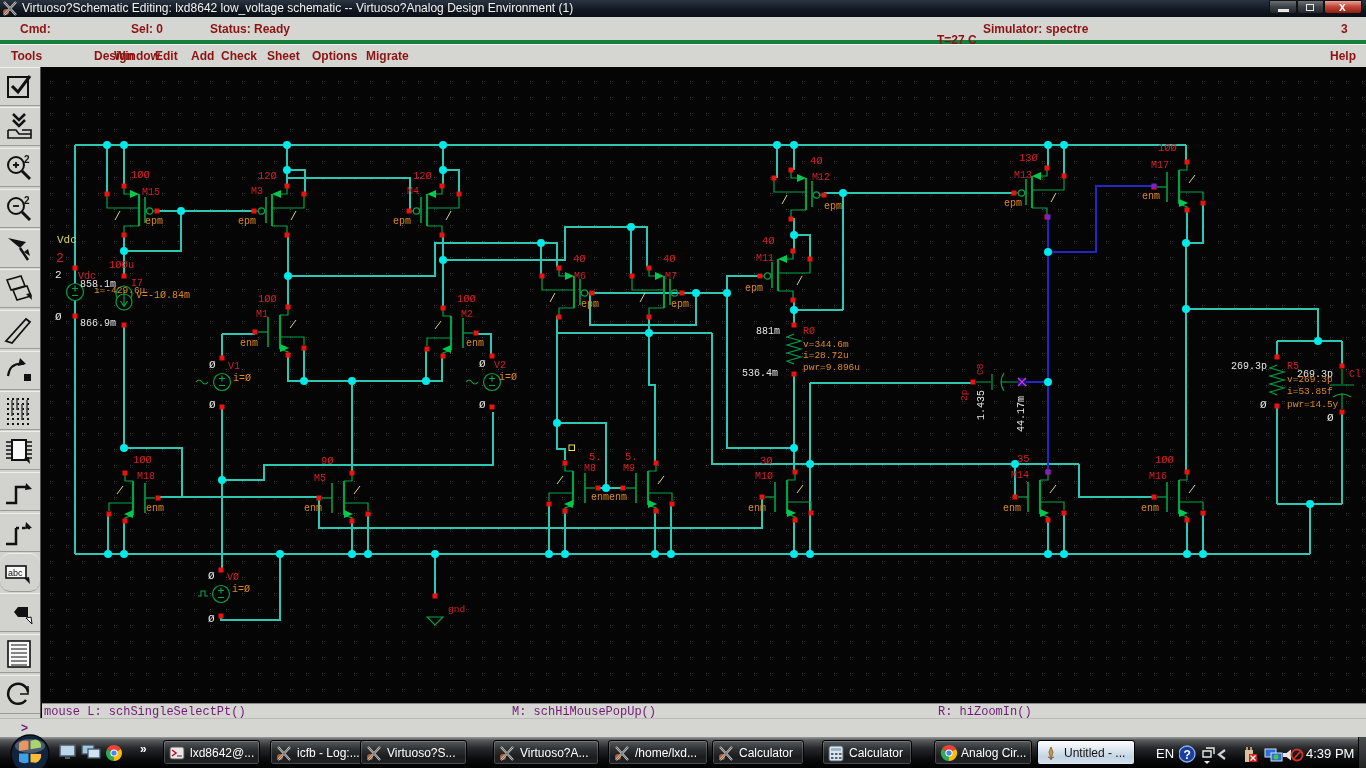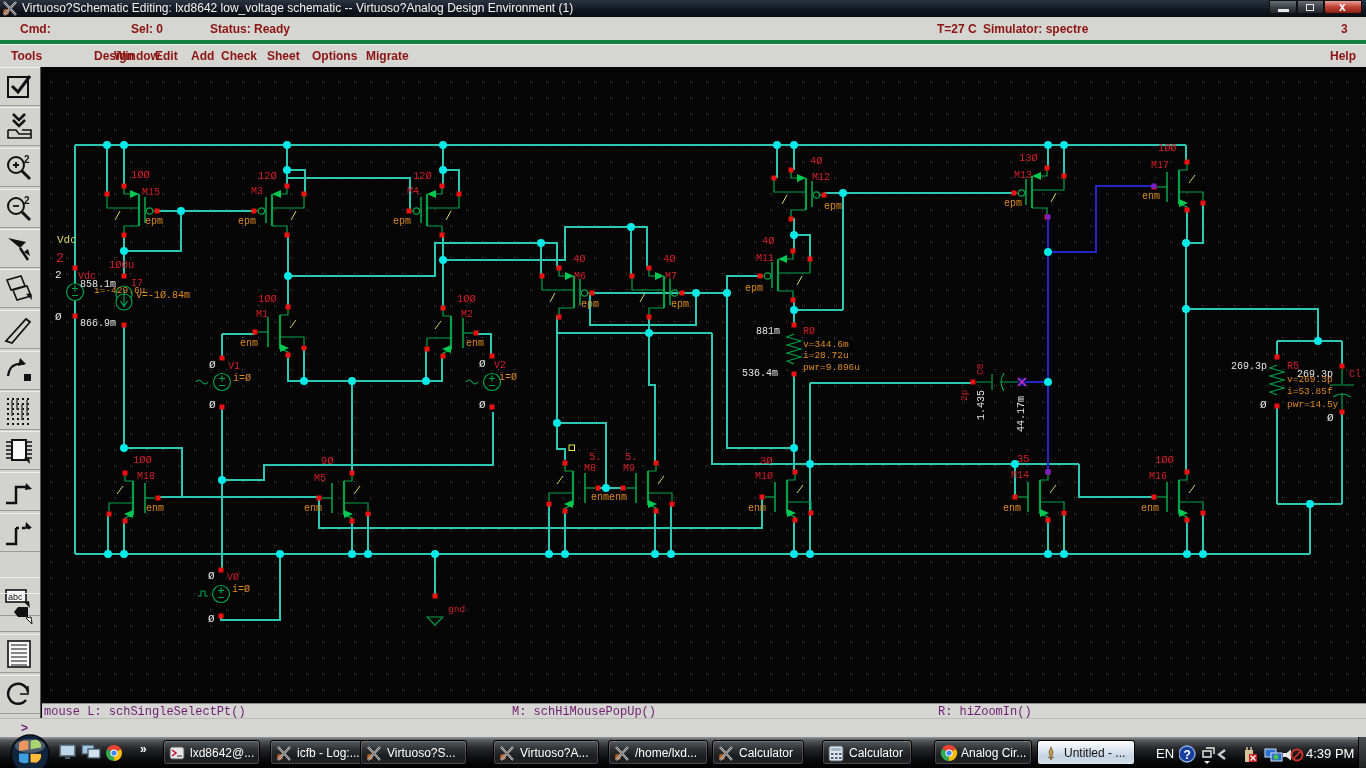--- a/index.html
+++ b/index.html
@@ -41,21 +41,21 @@
     </div>
     <div class="abs" style="left:1324px;top:0;width:38px;height:14px;background:linear-gradient(180deg,#e8a49b,#c4473a 45%,#8c1f14);border:1px solid #111;border-radius:0 0 3px 3px;color:#fff;">
       <span class="abs" style="left:14px;top:-1px;font-size:12px;font-weight:bold;">x</span>
     </div>
   </div>
 
   <div class="abs" id="infobar">
     <span class="dred" style="left:20px;top:5px;">Cmd:</span>
     <span class="dred" style="left:131px;top:5px;">Sel: 0</span>
     <span class="dred" style="left:210px;top:5px;">Status: Ready</span>
-    <span class="dred" style="left:937px;top:5px;text-align:center;">T=27 C</span>
+    <span class="dred" style="left:937px;top:16px;text-align:center;">T=27 C</span>
     <span class="dred" style="left:983px;top:5px;">Simulator: spectre</span>
     <span class="dred" style="left:1341px;top:5px;">3</span>
   </div>
 
   <div class="abs" id="menubar">
     <span class="dred" style="left:11px;top:4px;">Tools</span>
     <span class="dred" style="left:51px;top:4px;margin-left:43px;">Design</span>
     <span class="dred" style="left:114px;top:4px;">Window</span>
     <span class="dred" style="left:155px;top:4px;">Edit</span>
     <span class="dred" style="left:191px;top:4px;">Add</span>
@@ -155,21 +155,21 @@
 <div class="tbtn" style="top:405px;"><svg width="38" height="37" viewBox="0 0 38 37">
           <path d="M6 30 h10 v-16 h12" fill="none" stroke="#111" stroke-width="2.5"></path>
           <path d="M16 14 h12" stroke-dasharray="2 2" stroke="#111"></path>
           <path d="M26 10 l6 6 -7 1 z" fill="#111"></path>
         </svg></div>
 <div class="tbtn" style="top:446px;"><svg width="38" height="37" viewBox="0 0 38 37">
           <path d="M6 30 h10 v-16" fill="none" stroke="#111" stroke-width="2.5"></path>
           <path d="M16 14 h14" stroke-dasharray="3 3" stroke="#111" stroke-width="2.5"></path>
           <path d="M26 8 l6 6 -7 1 z" fill="#111"></path>
         </svg></div>
-<div class="tbtn" style="top:510px;"><svg width="38" height="37" viewBox="0 0 38 37">
+<div class="tbtn" style="top:486px;border-radius:10px;"><svg width="38" height="37" viewBox="0 0 38 37">
           <rect x="6" y="12" width="20" height="12" fill="#f8f8f8" stroke="#111" stroke-width="1.6"></rect>
           <text x="8" y="22" font-size="9" fill="#111" font-family="Liberation Sans">abc</text>
           <path d="M24 24 l6 6 -1-7 z" fill="#111"></path>
         </svg></div>
 <div class="tbtn" style="top:526px;"><svg width="38" height="37" viewBox="0 0 38 37">
           <path d="M6 18 h8 l4 -5 h10 v10 h-10 l-4 -5" fill="#111"></path>
           <path d="M26 24 l6 6 -1-7 z" fill="#fff" stroke="#111"></path>
         </svg></div>
 <div class="tbtn" style="top:567px;"><svg width="38" height="37" viewBox="0 0 38 37">
           <rect x="8" y="6" width="22" height="26" fill="#f8f8f8" stroke="#111" stroke-width="1.6"></rect>

